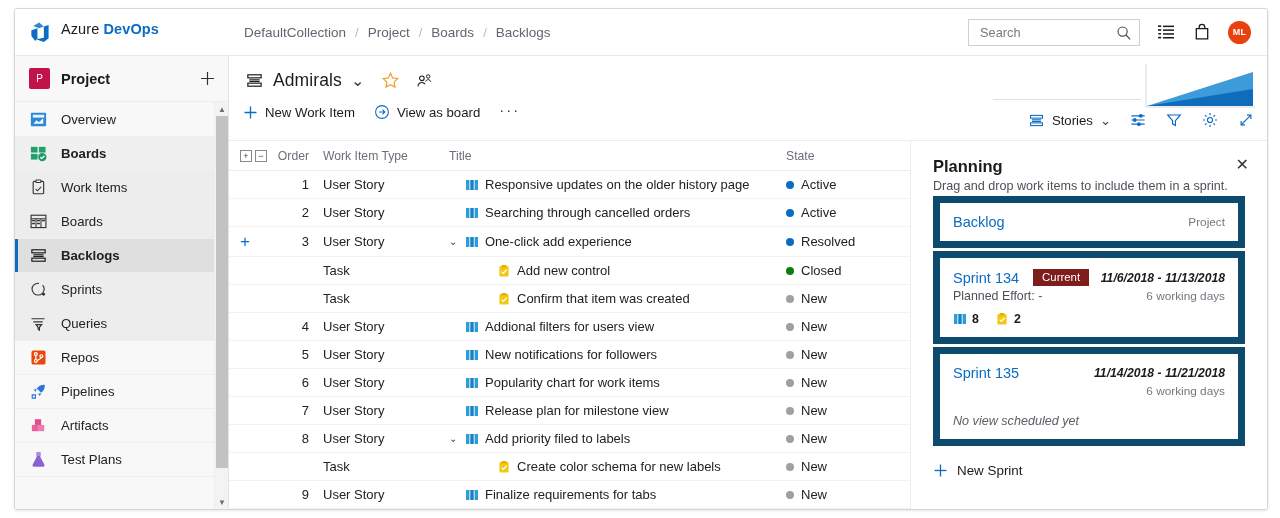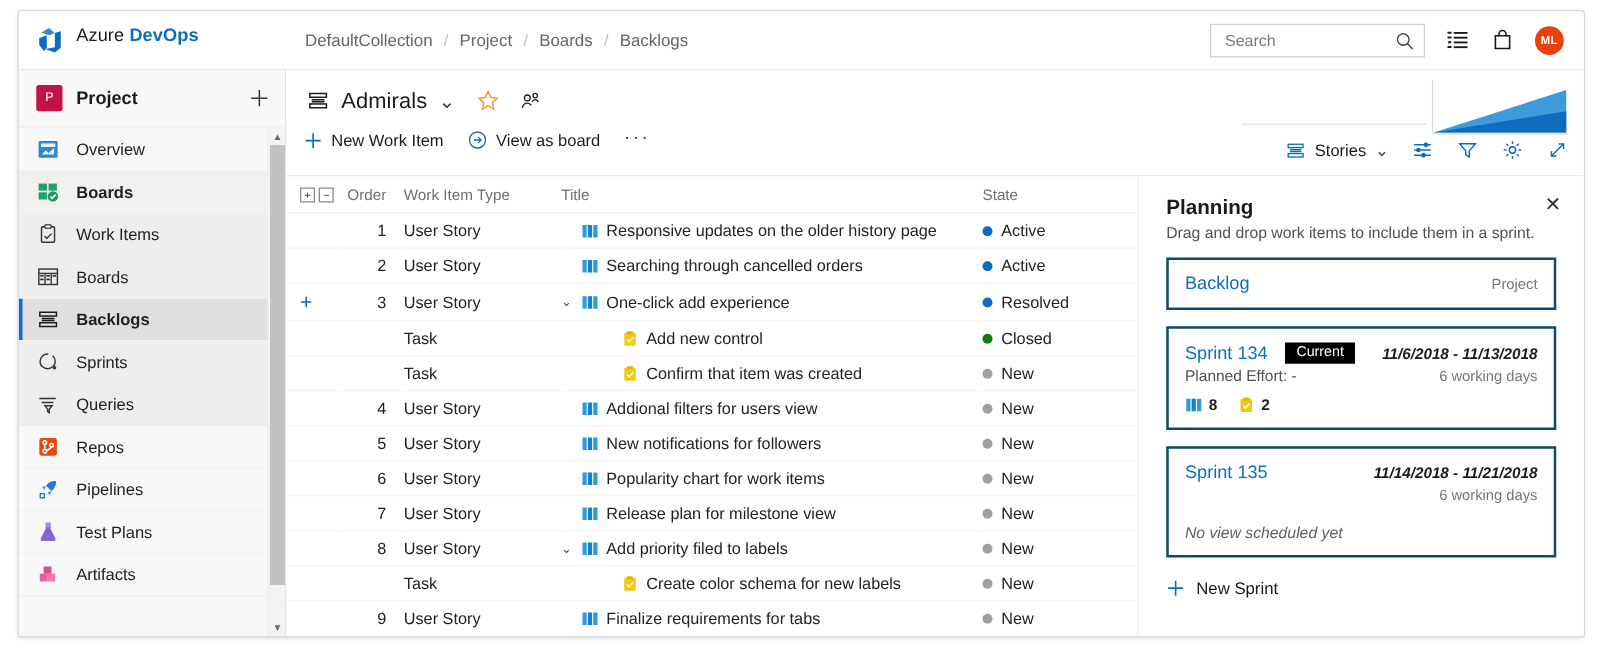--- a/index.html
+++ b/index.html
@@ -221,21 +221,21 @@
     position: absolute; right: 0; top: 85px; width: 356px; bottom: 0;
     background: #fff; padding: 16px 22px 0 22px;
   }
   .pl-title { font-size: 16.5px; font-weight: 700; color: #1b1b1b; }
   .pl-sub { font-size: 12.6px; color: #4c5158; margin-top: 3px; }
   .pl-close {
     position: absolute; right: 18px; top: 16px;
     font-size: 16px; color: #333; cursor: pointer; line-height: 1;
   }
   .card {
-    margin-top: 13px; border: 2px solid #0c4a6e; background: #fff;
+    margin-top: 3px; border: 7px solid #0c4a6e; background: #fff;
     padding: 11px 13px 11px 13px;
   }
   .card.backlog { display: flex; align-items: center; }
   .card-link { color: #0b6cc1; font-size: 14.5px; cursor: pointer; }
   .card-right-muted { margin-left: auto; font-size: 11.8px; color: #72777e; }
   .sp-row1 { display: flex; align-items: center; }
   .badge-current {
     background: #0b6cc1; color: #fff; font-size: 11.4px;
     padding: 2px 9px 3px 9px; margin-left: 14px;
   }
@@ -410,33 +410,33 @@
         <svg class="ico" viewBox="0 0 20 20">
           <path d="M16.6 3.1c-3.3-.5-6.4 1.2-8.4 3.8l4.6 4.5c2.4-2 4.2-4.9 3.8-8.3z" fill="#2d74d8"></path>
           <path d="M8.2 6.9L4.8 8.2l2.2 2.2zM12.8 11.4l-1.2 3.5-2.2-2.2z" fill="#3f8ce8"></path>
           <path d="M3.4 13.6h3.4v3.4H3.4z" fill="none" stroke="#2d74d8" stroke-width="1.2"></path>
         </svg>
         <span>Pipelines</span>
       </div>
 
       <div class="navitem plain">
         <svg class="ico" viewBox="0 0 20 20">
-          <path d="M8 2.4h4v5l4.2 8.2a1.4 1.4 0 0 1-1.3 2H5.1a1.4 1.4 0 0 1-1.3-2L8 7.4z" fill="#8a63d2"></path>
-          <path d="M8 2.4h4v4H8z" fill="#a78be0"></path>
-        </svg>
-        <span>Test Plans</span>
-      </div>
-
-      <div class="navitem plain">
-        <svg class="ico" viewBox="0 0 20 20">
           <rect x="3" y="9.4" width="6.6" height="6.6" fill="#e8609c"></rect>
           <rect x="9.6" y="9.4" width="6.4" height="6.6" fill="#f07ab0"></rect>
           <rect x="6.2" y="3.4" width="6.6" height="6" fill="#d94e8c"></rect>
         </svg>
         <span>Artifacts</span>
+      </div>
+
+      <div class="navitem plain">
+        <svg class="ico" viewBox="0 0 20 20">
+          <path d="M8 2.4h4v5l4.2 8.2a1.4 1.4 0 0 1-1.3 2H5.1a1.4 1.4 0 0 1-1.3-2L8 7.4z" fill="#8a63d2"></path>
+          <path d="M8 2.4h4v4H8z" fill="#a78be0"></path>
+        </svg>
+        <span>Test Plans</span>
       </div>
 
     </div>
 
     <div class="sb-scroll">
       <div class="sb-arrow up">▲</div>
       <div class="sb-thumb"></div>
       <div class="sb-arrow dn">▼</div>
     </div>
   </div>
@@ -836,21 +836,21 @@
 
       <div class="card backlog">
         <span class="card-link">Backlog</span>
         <span class="card-right-muted">Project</span>
       </div>
 
       <div id="sprint-cards">
             <div class="card">
               <div class="sp-row1">
                 <span class="card-link">Sprint 134</span>
-                <span class="badge-current" style="background:#000000">Current</span>
+                <span class="badge-current" style="background:#7f1d1d">Current</span>
                 <span class="sp-dates">11/6/2018 - 11/13/2018</span>
               </div>
               <div class="sp-row2">
                 <span class="sp-effort">Planned Effort: -</span>
                 <span class="sp-days">6 working days</span>
               </div>
               <div class="sp-counts">
                 <span class="sp-count">
                   <svg class="wi-ico" viewBox="0 0 14 14">
                     <rect x="1" y="2" width="3.4" height="10" fill="#2d9cdb"></rect>

